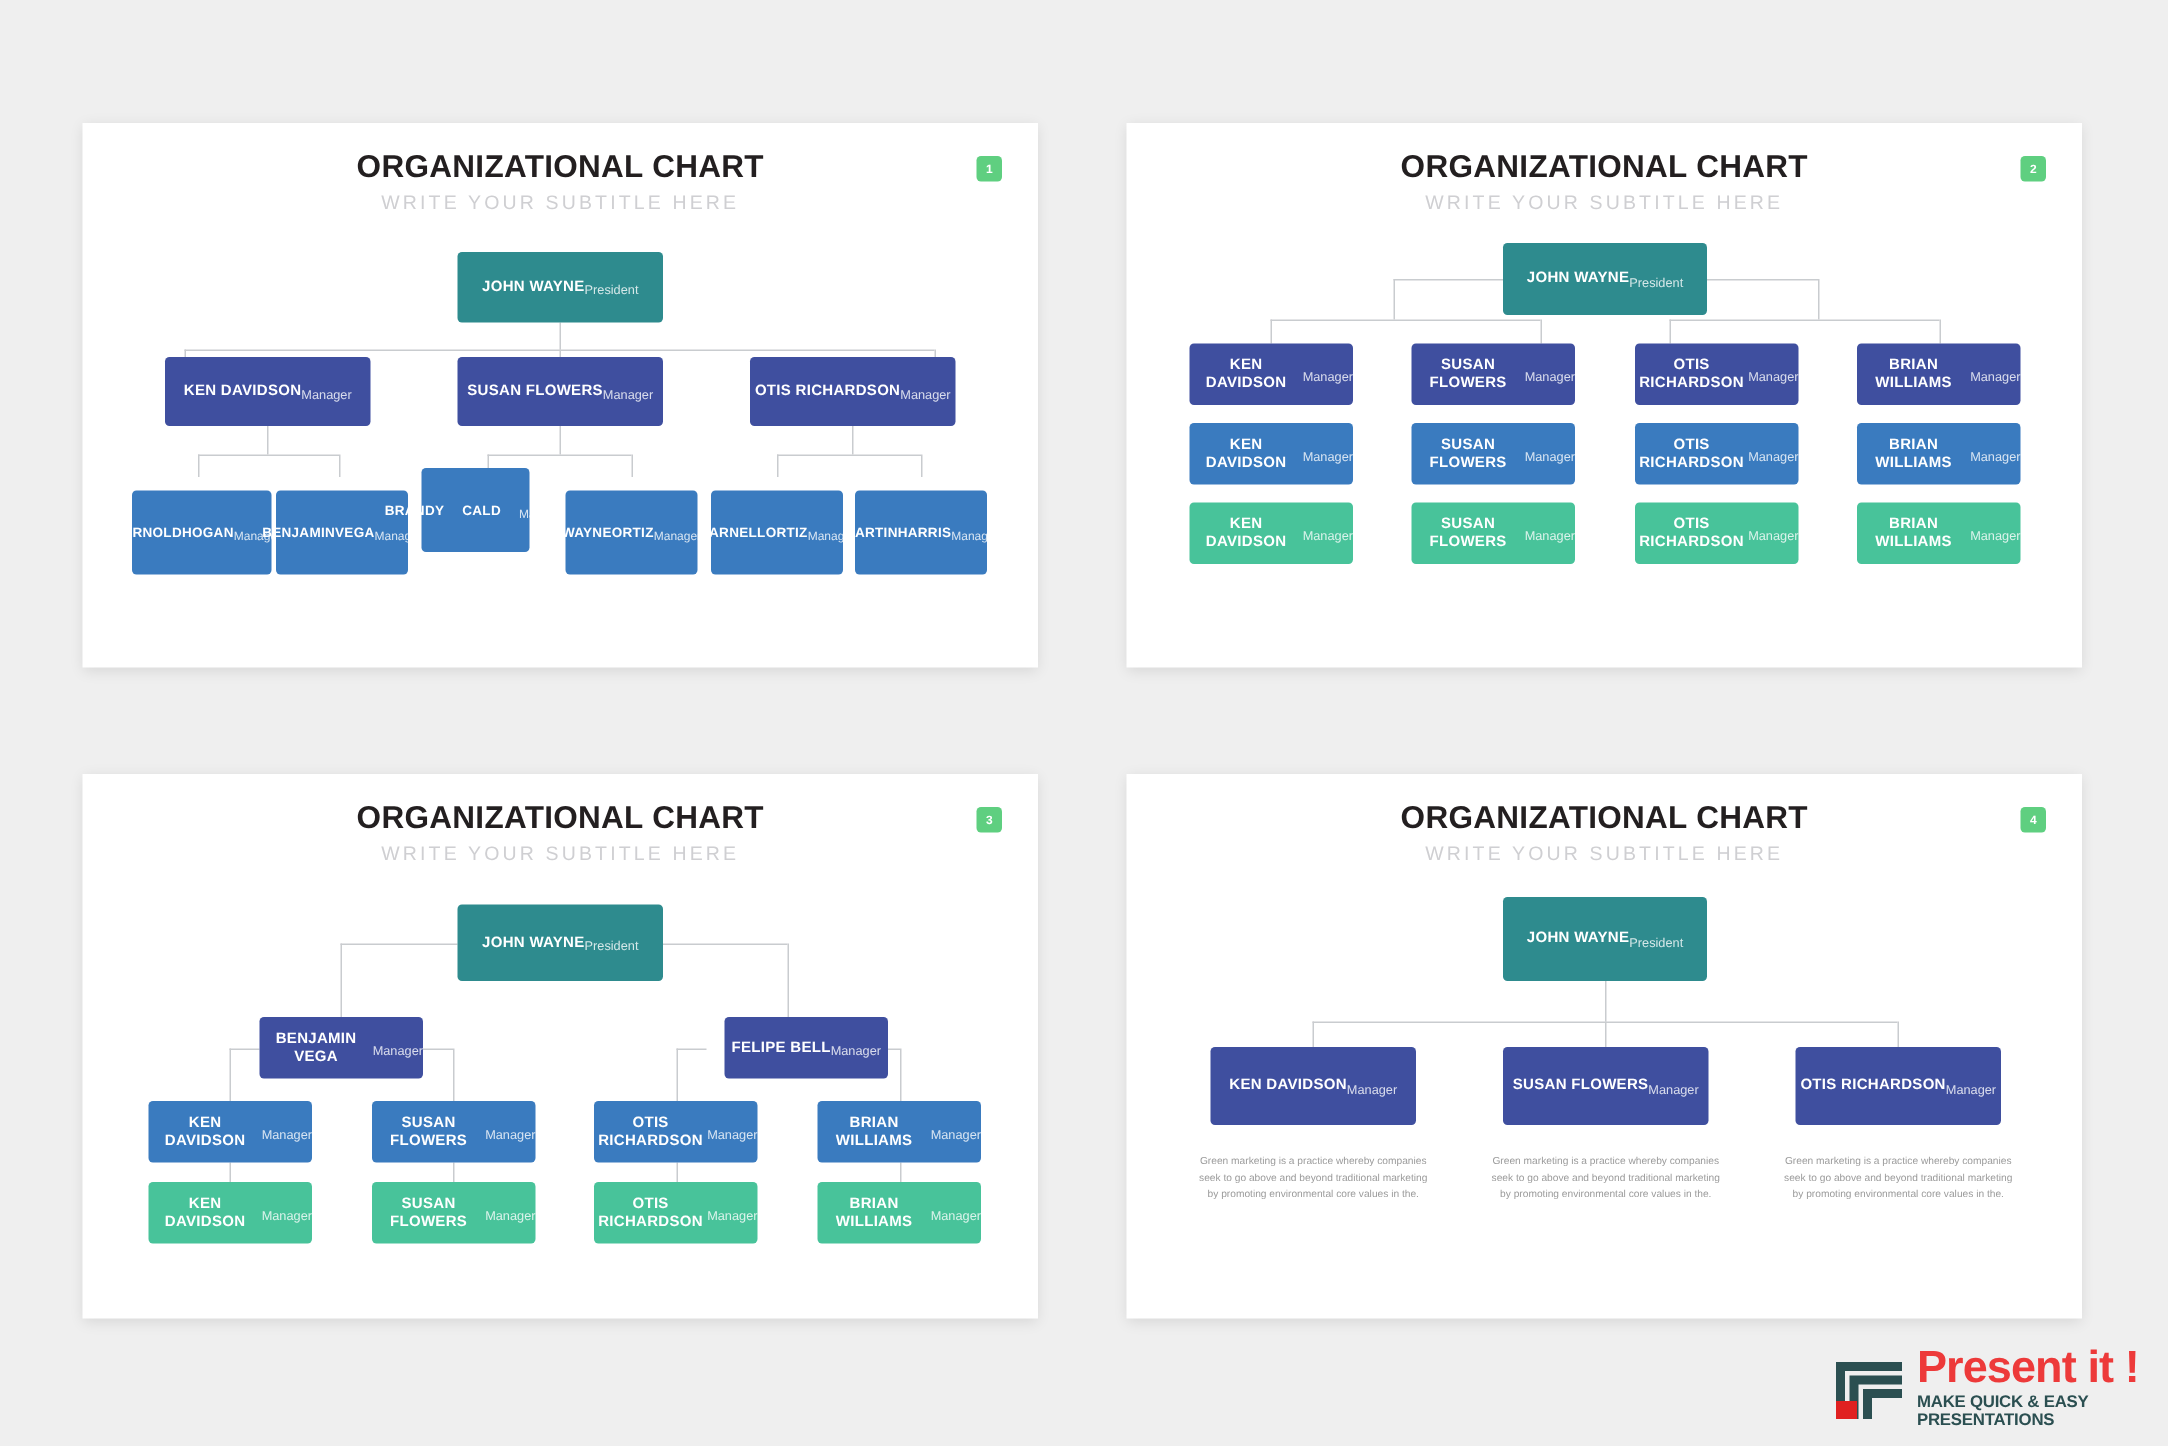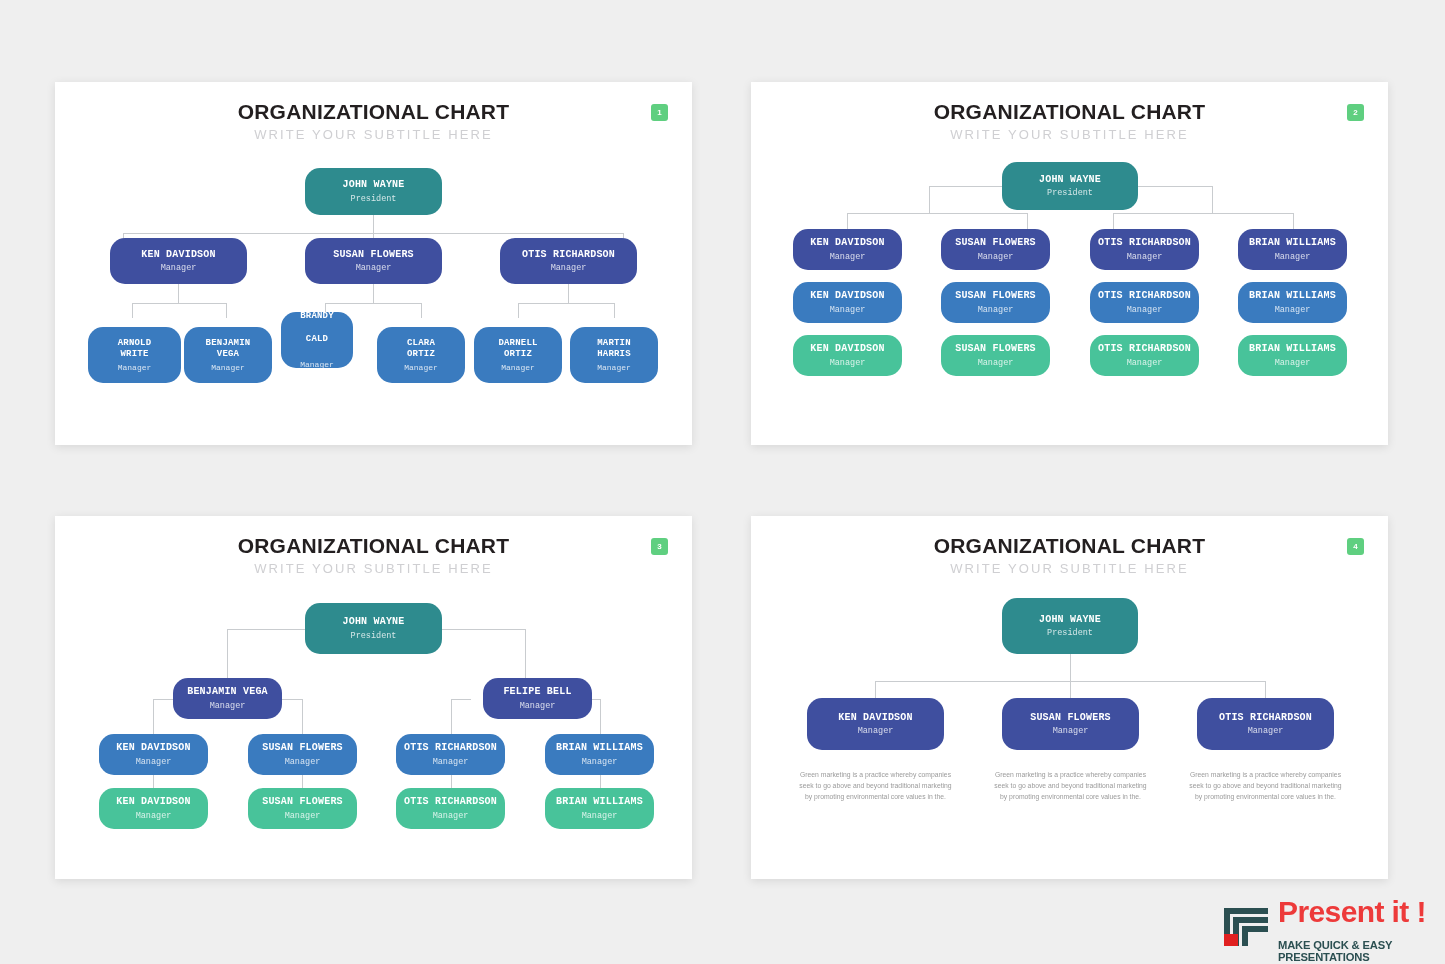--- a/index.html
+++ b/index.html
@@ -38,27 +38,26 @@
     position: absolute; right: 24px; top: 22px;
     width: 17px; height: 17px; border-radius: 3px;
     background: #5fcf80;
     color: #ffffff; font-size: 8px; font-weight: bold;
     display: flex; align-items: center; justify-content: center;
   }
 
   
   .node {
     position: absolute;
-    border-radius: 15px;
-    display: flex; flex-direction: column;
+    border-radius: 3px;
+    display: flex; flex-direction: row;
     align-items: center; justify-content: center;
     text-align: center;
     color: #ffffff;
     z-index: 3;
-    font-family: Liberation Mono, monospace;
   }
   .node .nm {
     font-size: 10px; font-weight: bold; letter-spacing: 0.2px;
     line-height: 1.15;
   }
   .node .rl {
     font-size: 8.5px; font-weight: normal;
     color: rgba(255,255,255,0.80);
     margin-top: 3px;
   }
@@ -86,21 +85,21 @@
   
   .logo { position: absolute; left: 1222px; top: 897px; width: 210px; height: 55px; }
   .logo-mark { position: absolute; left: 0; top: 3px; width: 48px; height: 48px; }
   .logo-text { position: absolute; left: 56px; top: 0px; }
   .logo-word {
     font-size: 30px; font-weight: bold; color: #ed3a3a;
     letter-spacing: -0.6px; line-height: 1;
   }
   .logo-tag {
     font-size: 11.2px; font-weight: bold; color: #2b4f51;
-    letter-spacing: -0.15px; margin-top: 12px;
+    letter-spacing: -0.15px; margin-top: 2px;
   }
 </style>
 </head>
 <body>
 
 <div class="canvas">
 
   <div class="slide" id="slide-1">
     <div class="slide-title">ORGANIZATIONAL CHART</div>
     <div class="slide-subtitle">WRITE YOUR SUBTITLE HERE</div>
@@ -140,35 +139,35 @@
     <div class="ln lnv" style="left:270px;top:221px;height:15px;"></div>
     <div class="ln lnv" style="left:366px;top:221px;height:15px;"></div>
 
     <div class="ln lnv" style="left:513px;top:202px;height:19px;"></div>
     <div class="ln lnh" style="left:463px;top:221px;width:96px;"></div>
     <div class="ln lnv" style="left:463px;top:221px;height:15px;"></div>
     <div class="ln lnv" style="left:559px;top:221px;height:15px;"></div>
 
     <div class="node small c-blue" style="left:33px;top:245px;width:93px;height:56px;">
       <span class="nm">ARNOLD</span>
-      <span class="nm">WRITE</span>
+      <span class="nm">HOGAN</span>
       <span class="rl">Manager</span>
     </div>
     <div class="node small c-blue" style="left:129px;top:245px;width:88px;height:56px;">
       <span class="nm">BENJAMIN</span>
       <span class="nm">VEGA</span>
       <span class="rl">Manager</span>
     </div>
     <div class="node small c-blue" style="left:226px;top:230px;width:72px;height:56px;gap:12px;">
       <span class="nm">BRANDY</span>
       <span class="nm">CALD</span>
       <span class="rl">Manager</span>
     </div>
     <div class="node small c-blue" style="left:322px;top:245px;width:88px;height:56px;">
-      <span class="nm">CLARA</span>
+      <span class="nm">WAYNE</span>
       <span class="nm">ORTIZ</span>
       <span class="rl">Manager</span>
     </div>
     <div class="node small c-blue" style="left:419px;top:245px;width:88px;height:56px;">
       <span class="nm">DARNELL</span>
       <span class="nm">ORTIZ</span>
       <span class="rl">Manager</span>
     </div>
     <div class="node small c-blue" style="left:515px;top:245px;width:88px;height:56px;">
       <span class="nm">MARTIN</span>

